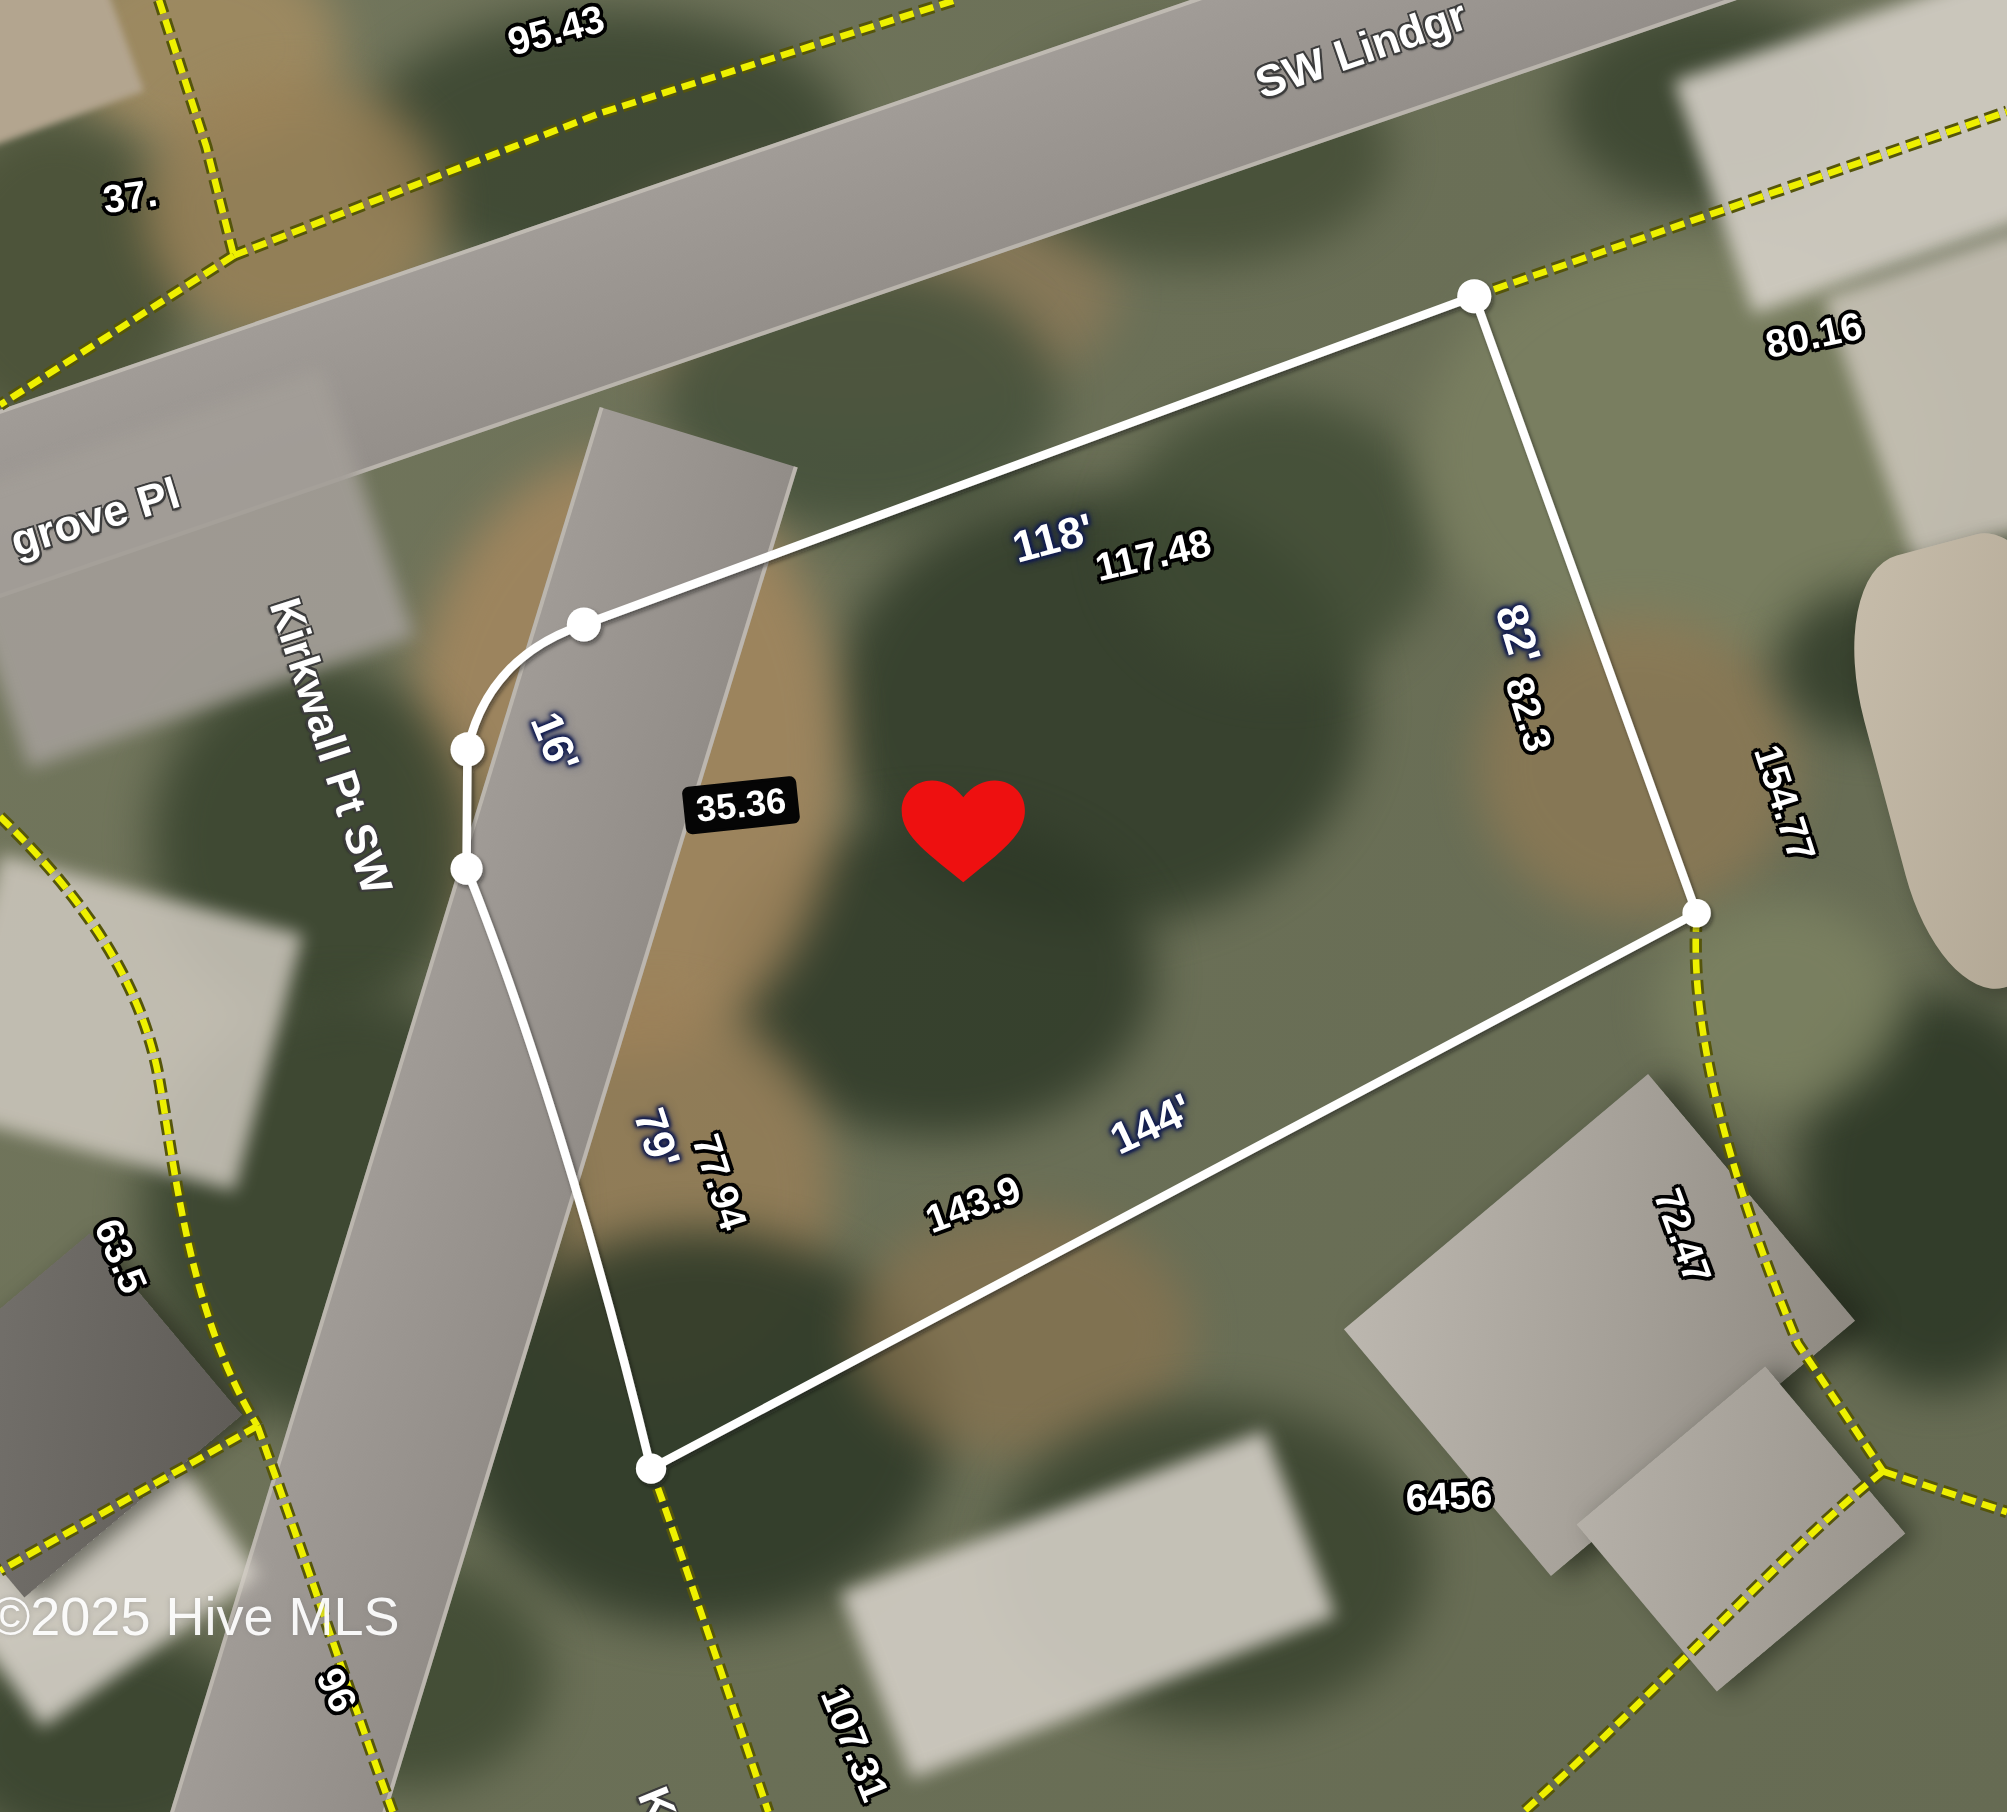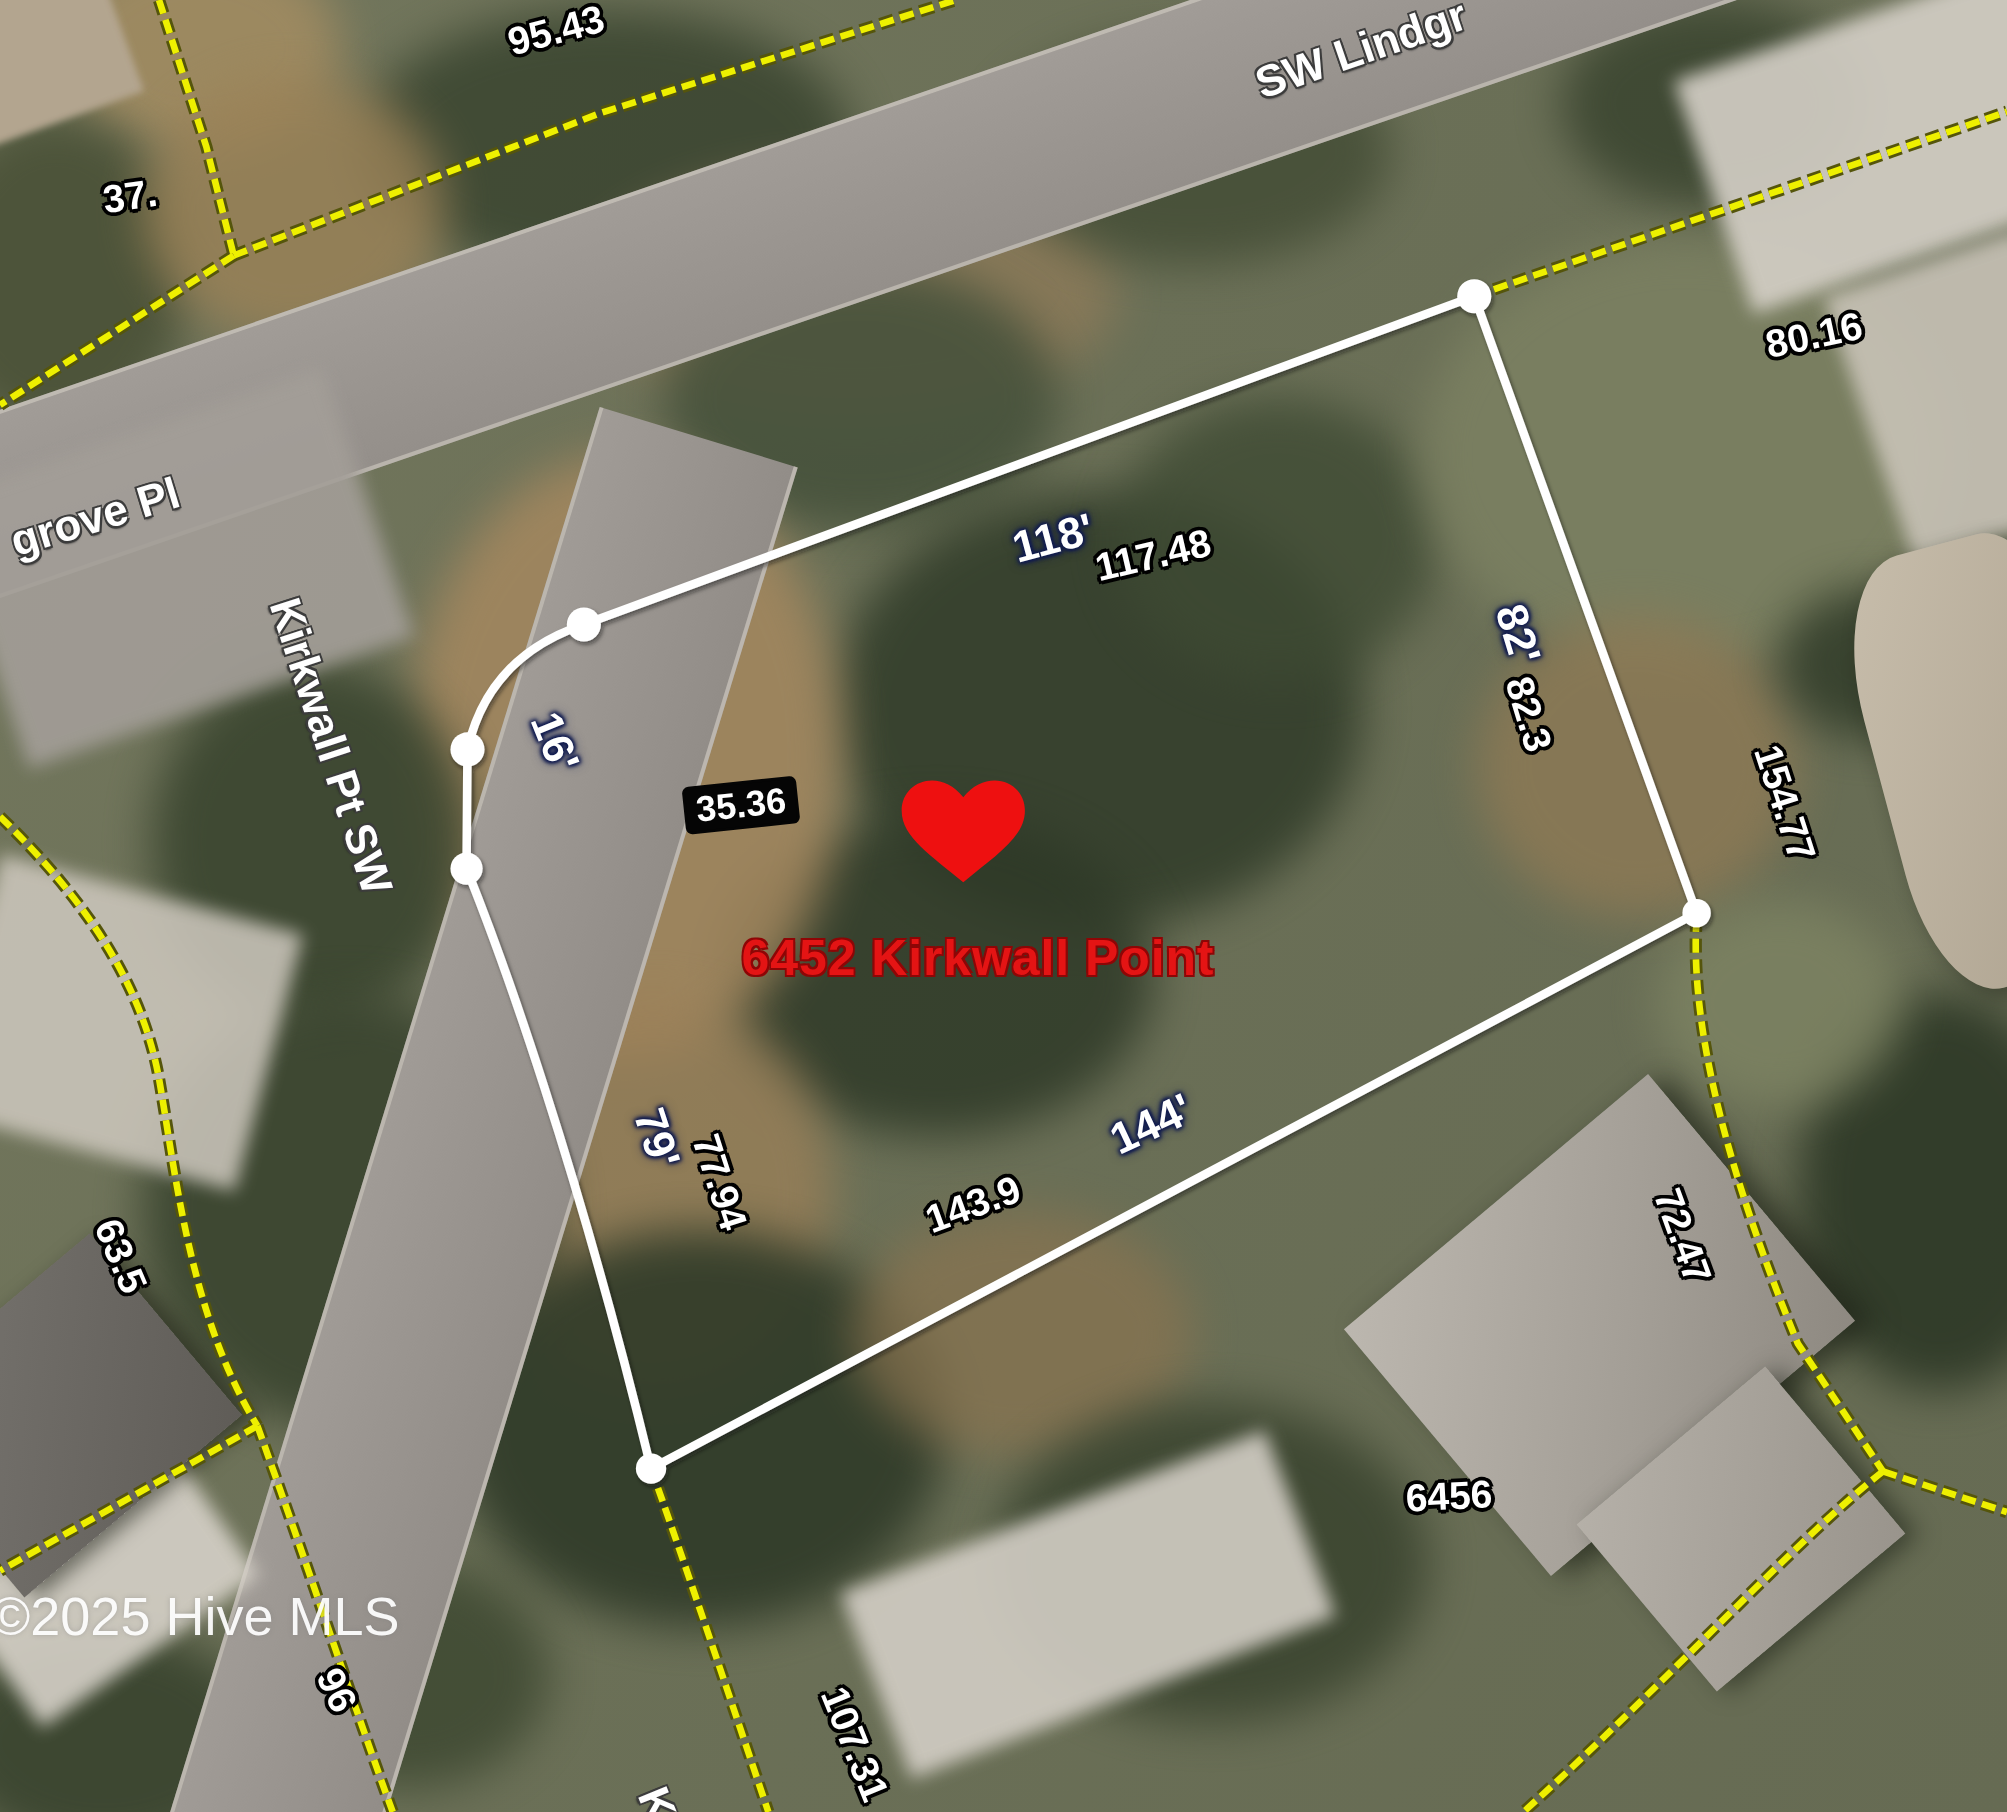--- a/index.html
+++ b/index.html
@@ -175,18 +175,17 @@
   <div class="lbl outline" style="left:121px;top:1256px;transform:translate(-50%,-50%) rotate(67deg);">63.5</div>
   <div class="lbl outline" style="left:855px;top:1744px;transform:translate(-50%,-50%) rotate(68deg);">107.31</div>
   <div class="lbl outline" style="left:337px;top:1690px;transform:translate(-50%,-50%) rotate(65deg);">96</div>
   <div class="lbl outline" style="left:1449px;top:1496px;transform:translate(-50%,-50%) rotate(-3deg);">6456</div>
 
   <div class="lbl street" style="left:95px;top:517px;transform:translate(-50%,-50%) rotate(-17deg);">grove Pl</div>
   <div class="lbl street" style="left:331px;top:746px;transform:translate(-50%,-50%) rotate(72deg);">Kirkwall Pt SW</div>
   <div class="lbl street" style="left:1361px;top:49px;transform:translate(-50%,-50%) rotate(-19deg);">SW Lindgr</div>
   <div class="lbl street" style="left:657px;top:1804px;transform:translate(-50%,-50%) rotate(68deg);">K</div>
 
-  <div class="lbl addr" style="left:978px;top:958px;transform:translate(-50%,-50%);">6452 Kirkwall Point</div>
 
   <div class="lbl wm" style="left:195px;top:1616px;transform:translate(-50%,-50%);">©2025 Hive MLS</div>
 
 </div>
 
 
 </body></html>

